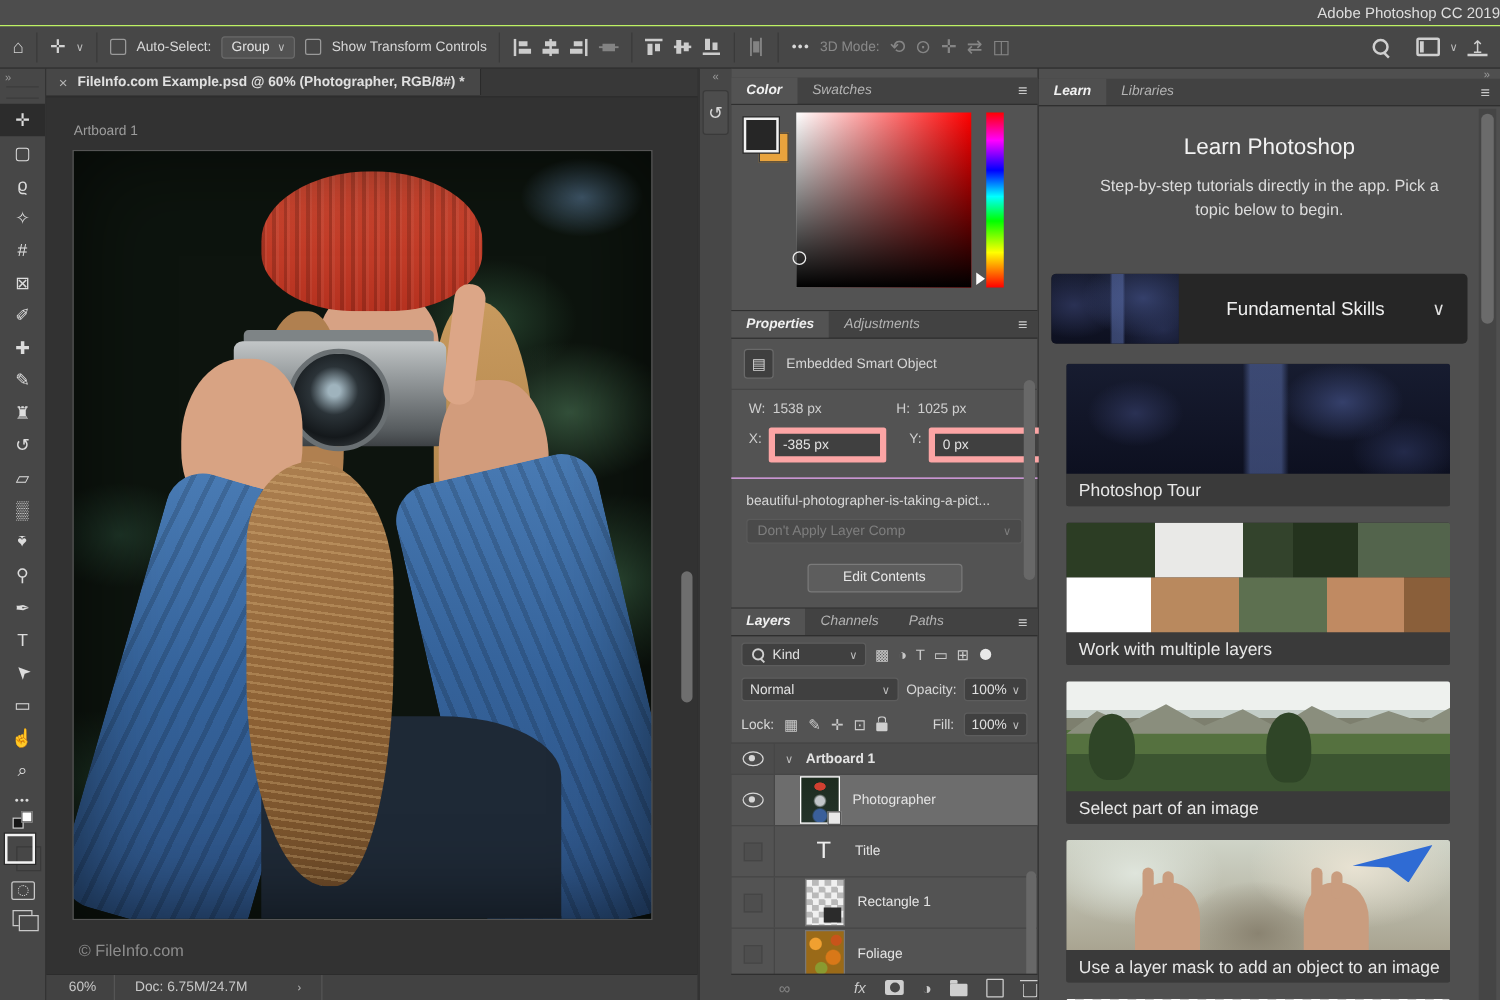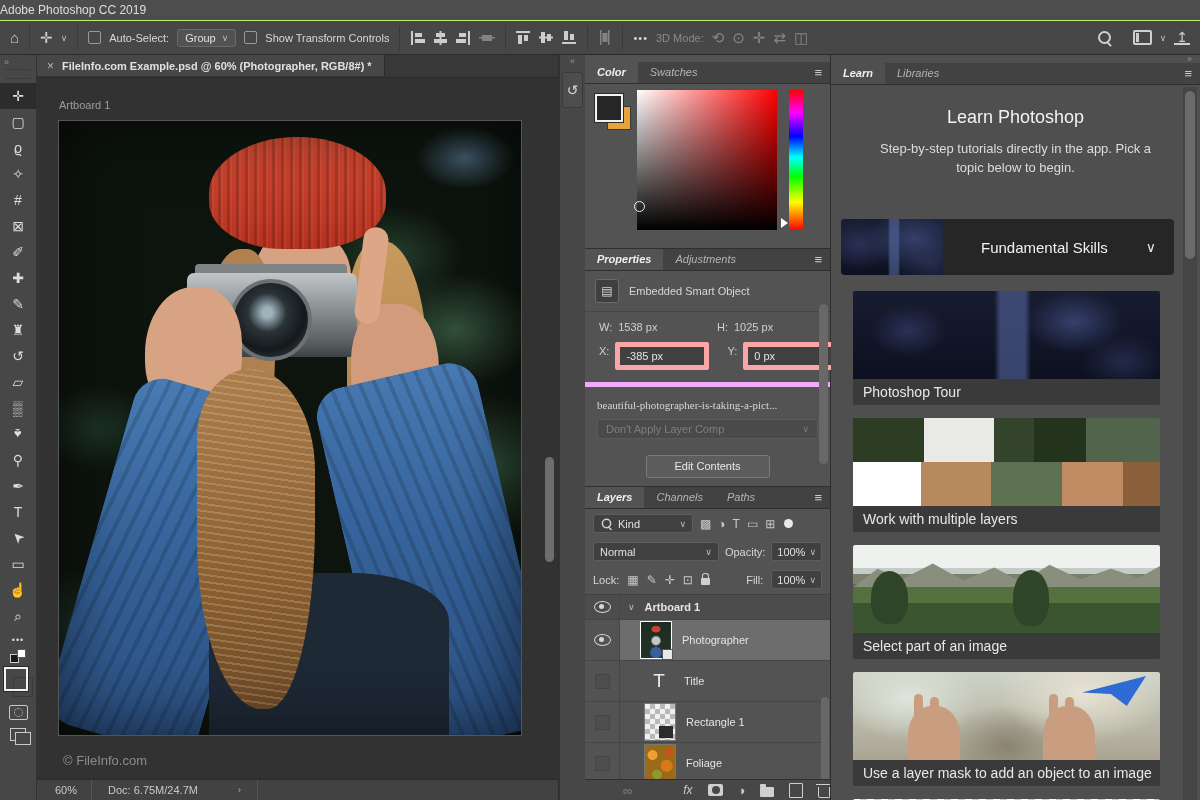--- a/index.html
+++ b/index.html
@@ -2,21 +2,21 @@
 <html><head>
 <meta charset="utf-8">
 <style>
   html,body{margin:0;padding:0;background:#222;}
   .app{position:relative;width:1200px;height:800px;overflow:hidden;background:#2e2e2e;
        font-family:"Liberation Sans",sans-serif;color:#d6d6d6;font-size:11px;
        -webkit-font-smoothing:antialiased;}
 
   
   .titlebar{position:absolute;left:0;top:0;right:0;height:20px;background:#4d4d4d;
-            border-bottom:6px solid #bef264;text-align:left;line-height:20px;
+            border-bottom:6px solid #bef264;text-align:right;line-height:20px;
             color:#dedede;font-size:12px;}
 
   
   .optionsbar{position:absolute;left:0;top:21px;right:0;height:34px;background:#474747;
               border-bottom:1px solid #2a2a2a;display:flex;align-items:center;gap:8px;
               padding:0 10px;box-sizing:border-box;}
   .ob-sep{width:1px;height:24px;background:#3a3a3a;margin:0 2px;}
   .ob-icon{color:#d2d2d2;font-size:15px;line-height:1;}
   .chev{color:#bdbdbd;font-size:9px;}
   .cb{width:11px;height:11px;border:1px solid #9a9a9a;background:transparent;border-radius:2px;}
@@ -147,22 +147,22 @@
   .propspanel{position:absolute;left:0;top:193px;width:100%;height:237px;border-top:1px solid #2f2f2f;}
   .so-row{display:flex;align-items:center;gap:10px;padding:8px 10px;border-bottom:1px solid #464646;}
   .so-ic{width:22px;height:22px;border:1px solid #6a6a6a;border-radius:3px;background:#3f3f3f;
          color:#d6d6d6;display:flex;align-items:center;justify-content:center;font-size:12px;}
   .dimrow{display:flex;gap:26px;padding:9px 14px 3px;}
   .dimrow .pair{display:flex;gap:6px;width:92px;color:#cfcfcf;}
   .posrow{display:flex;gap:18px;padding:6px 14px;}
   .posrow .lbl{color:#cfcfcf;line-height:18px;}
   .numbox{width:72px;height:16px;background:#404040;border:5px solid #fca5a5;border-radius:2px;
           color:#e2e2e2;padding:1px 6px;line-height:16px;}
-  .fname{padding:12px 12px 6px;color:#d6d6d6;border-top:5px solid #f0abfc;margin-top:6px;
-         white-space:nowrap;overflow:hidden;font-family:Liberation Serif, serif;}
+  .fname{padding:12px 12px 6px;color:#d6d6d6;border-top:1px solid #f0abfc;margin-top:6px;
+         white-space:nowrap;overflow:hidden;}
   .lcomp{margin:2px 12px;height:18px;background:#4a4a4a;border:1px solid #5a5a5a;border-radius:3px;
          color:#7e7e7e;display:flex;align-items:center;padding:0 8px;justify-content:space-between;}
   .editbtn{margin:16px auto 0;width:122px;height:21px;background:#5d5d5d;border:1px solid #7a7a7a;
            border-radius:3px;color:#e8e8e8;text-align:center;line-height:21px;}
   .pscroll{position:absolute;right:2px;top:55px;width:9px;height:160px;background:#686868;border-radius:5px;}
 
   .layerspanel{position:absolute;left:0;top:431px;width:100%;bottom:0;border-top:1px solid #2f2f2f;}
   .filterrow{display:flex;align-items:center;gap:7px;padding:5px 8px;}
   .kinddd{display:flex;align-items:center;gap:5px;background:#404040;border:1px solid #5d5d5d;border-radius:3px;
           width:86px;height:17px;padding:0 6px;color:#e0e0e0;}

